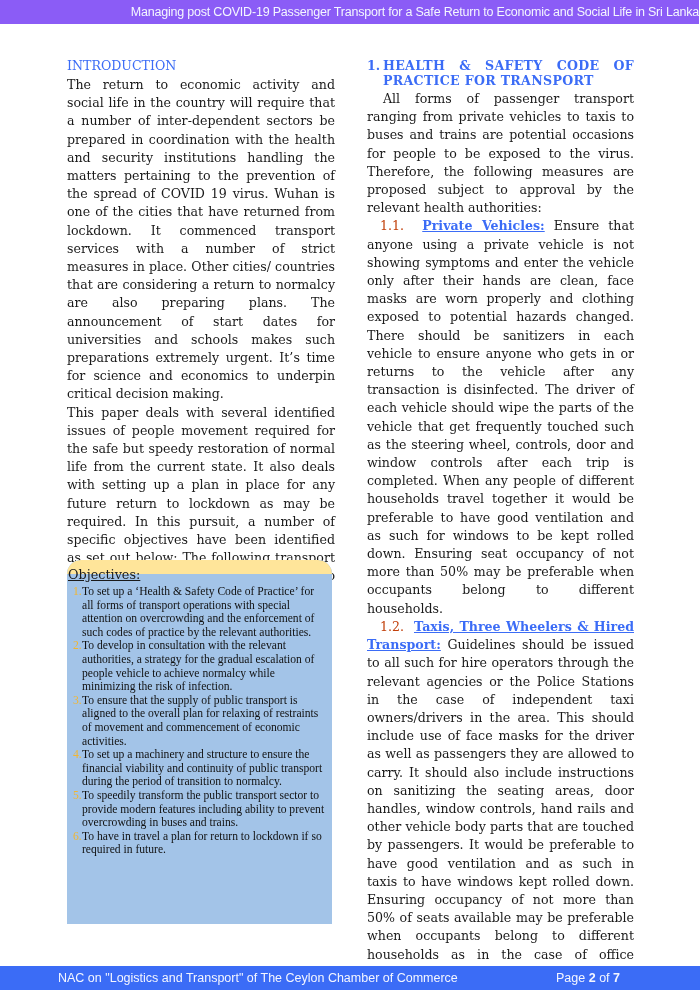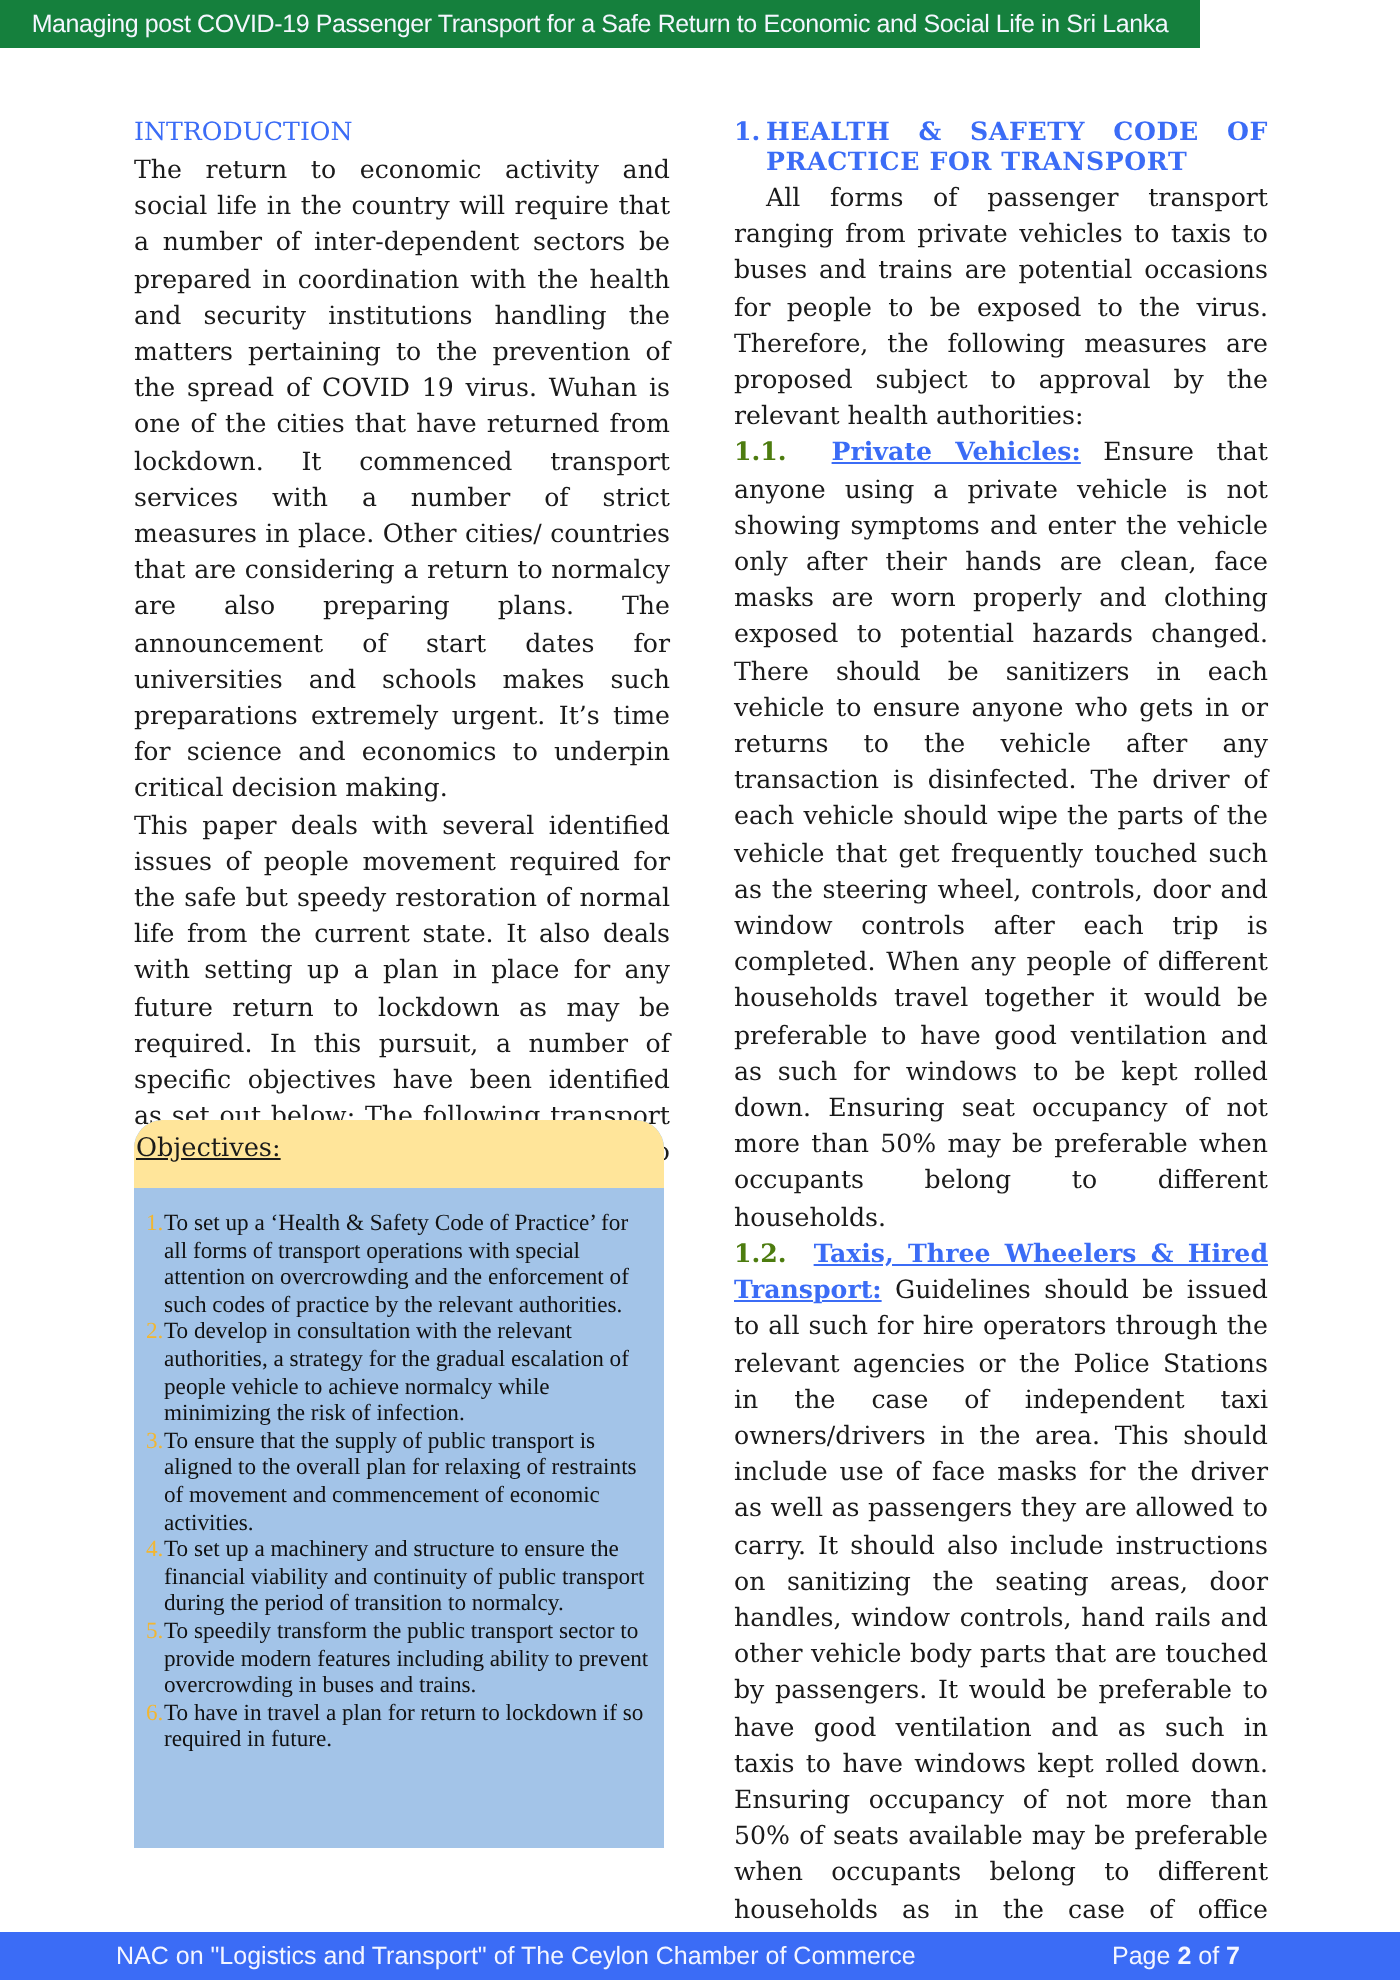--- a/index.html
+++ b/index.html
@@ -1,22 +1,22 @@
 <!DOCTYPE html>
 <html><head>
 <meta charset="utf-8">
 <style>
   html, body { margin: 0; padding: 0; }
   body {
     width: 700px; height: 990px; background: #ffffff; position: relative; overflow: hidden;
     font-family: "DejaVu Serif", "Liberation Serif", serif; color: #1a1a1a;
   }
   .header-band {
-    position: absolute; left: 0; top: 0; width: 600px; height: 24px;
-    background: #15803d; color: #f4f6ff; text-align: center;
+    position: absolute; left: 0; top: 0; width: 699px; height: 24px;
+    background: #8b5cf6; color: #f4f6ff; text-align: right;
     font-family: "Liberation Sans", sans-serif; font-size: 12.5px; line-height: 24px;
     letter-spacing: -0.2px;
   }
   .footer-band {
     position: absolute; left: 0; top: 966px; width: 700px; height: 24px;
     background: #3b6cf6; color: #f4f6ff;
     font-family: "Liberation Sans", sans-serif; font-size: 12.5px; line-height: 24px;
   }
   .footer-left { position: absolute; left: 58px; top: 0; }
   .footer-right { position: absolute; left: 556px; top: 0; }
@@ -27,29 +27,29 @@
   .col-right { left: 367px; width: 267px; }
   .justify { text-align: justify; }
   .heading {
     color: #3b6cf6; font-weight: normal; font-size: 12.6px; margin: 0; line-height: 16px;
   }
   p { margin: 0; }
   .sec-head { display: flex; color: #3b6cf6; font-weight: bold; line-height: 15px; }
   .sec-head .num { width: 16px; flex: none; }
   .sec-head .txt { flex: 1; text-align: justify; letter-spacing: 0.3px; }
   .indent { text-indent: 16px; }
-  .sub-num { color: #4d7c0f; font-weight: bold; }
+  .sub-num { color: #c2410c; font-weight: normal; margin-left: 13px; }
   .sub-title { color: #3b6cf6; font-weight: bold; text-decoration: underline; cursor: pointer; }
 
   .objectives {
     position: absolute; left: 67px; top: 560px; width: 265px; height: 364px;
     background: #a3c4e8; border-top-left-radius: 14px; border-top-right-radius: 14px; overflow: hidden;
   }
   .obj-title-band {
-    height: 34px; background: #ffe59a; border-top-left-radius: 14px; border-top-right-radius: 14px;
+    height: 14px; background: #ffe59a; border-top-left-radius: 14px; border-top-right-radius: 14px;
     font-size: 12.8px; line-height: 30px; padding-left: 1px;
   }
   .obj-title { text-decoration: underline; color: #1a1a1a; }
   .obj-list {
     list-style: none; margin: 0; padding: 11px 6px 0 6px;
     font-family: "Liberation Serif", serif; font-size: 11.6px; line-height: 13.6px; color: #111;
   }
   .obj-list li { display: flex; }
   .obj-list .n { color: #f2b631; width: 9px; flex: none; }
   .obj-list .t { flex: 1; }

